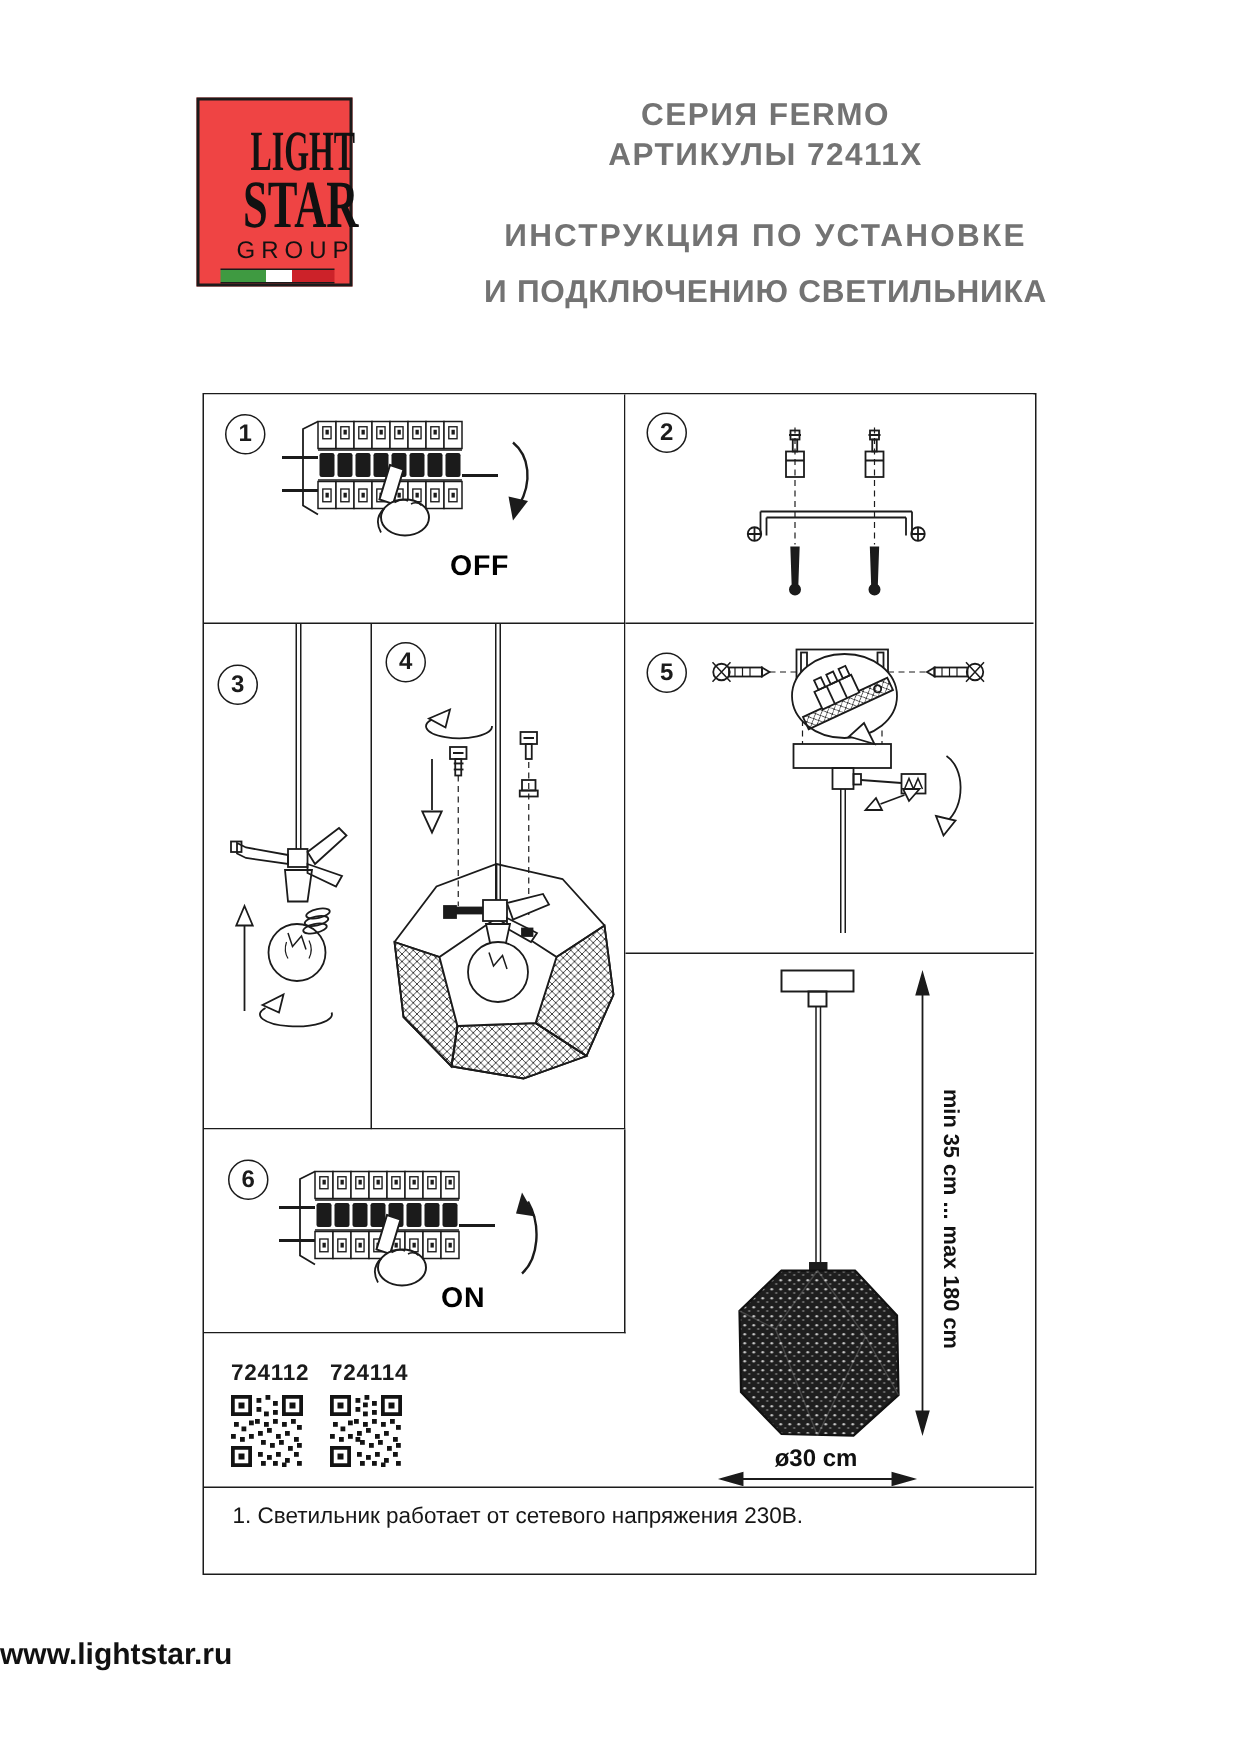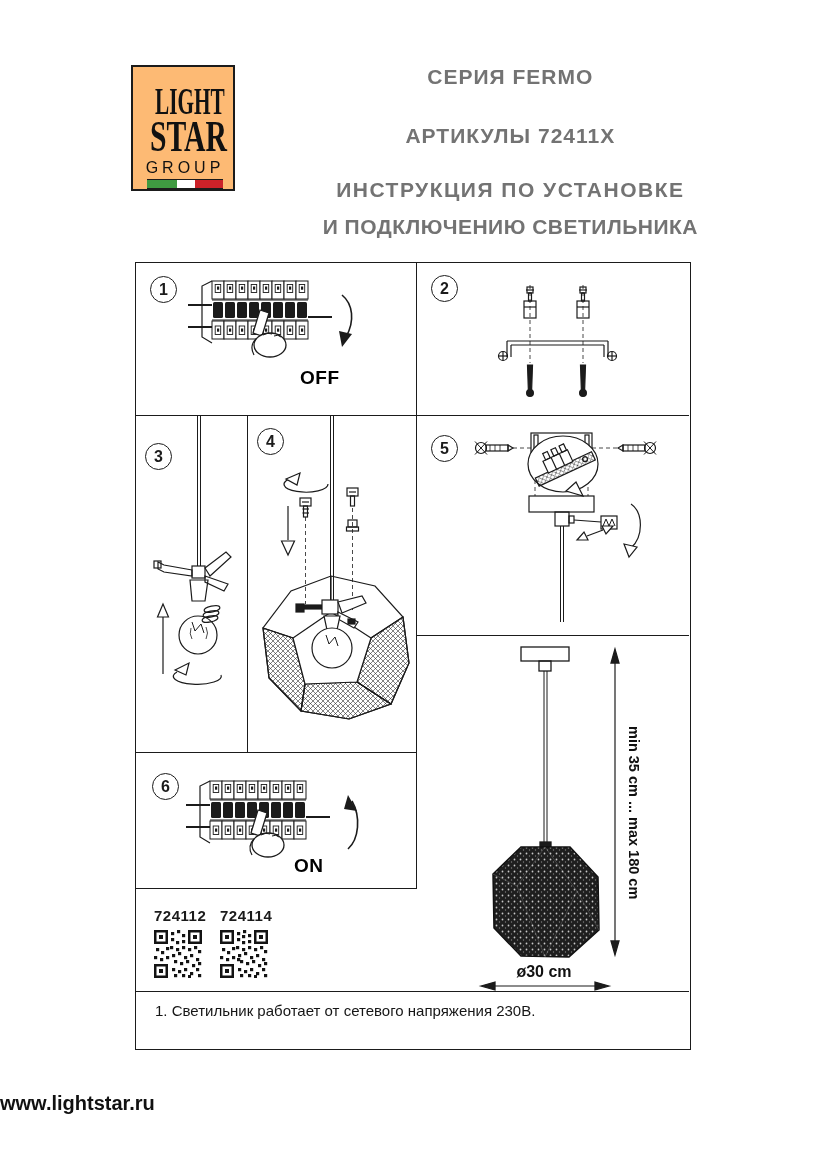--- a/index.html
+++ b/index.html
@@ -11,32 +11,32 @@
   html,body{background:#ffffff;}
   body{
     width:826px;height:1169px;position:relative;
     font-family:"Liberation Sans",sans-serif;color:var(--ink);
     overflow:hidden;
   }
   svg{display:block;}
   .abs{position:absolute;}
 
   
-  .logo-box{left:131px;top:65px;width:104px;height:126px;border:2px solid var(--ink);background:#fdba74;}
+  .logo-box{left:131px;top:65px;width:104px;height:126px;border:2px solid var(--ink);background:#ef4444;padding-left:12px;}
   .logo-word{position:absolute;width:100%;text-align:center;font-family:"Liberation Serif",serif;font-weight:bold;color:#111;white-space:nowrap;}
   .logo-w1{top:12px;font-size:38px;transform:scaleX(.56);letter-spacing:0px;}
   .logo-w2{top:43px;font-size:45px;transform:scaleX(.66);}
   .logo-w3{top:92px;font-family:"Liberation Sans",sans-serif;font-weight:400;font-size:16px;letter-spacing:4px;text-indent:4px;}
   .logo-flag{position:absolute;left:14px;top:112px;width:76px;height:10px;border-top:1.5px solid var(--ink);border-bottom:1.5px solid var(--ink);
     background:linear-gradient(to right,var(--green) 0 40%,#fff 40% 63%,var(--red) 63% 100%);}
 
   
   .titles{right:128px;top:63px;text-align:center;font-weight:bold;color:#737373;white-space:nowrap;}
   .titles .t1{font-size:21px;letter-spacing:1px;line-height:27px;}
-  .titles .t2{font-size:21px;letter-spacing:1px;line-height:27px;margin-top:32px;}
+  .titles .t2{font-size:21px;letter-spacing:1px;line-height:27px;}
   .titles .gap{height:29px;}
   .titles .t3{font-size:21px;letter-spacing:1.5px;line-height:24px;}
   .titles .t4{font-size:21px;letter-spacing:.5px;line-height:24px;margin-top:13px;}
 
   
   .board{left:135px;top:262px;width:556px;height:788px;border:1.5px solid var(--ink);background:#fff;}
   .panel{position:absolute;background:#fff;}
   .p1{left:0;top:0;width:281px;height:153px;border-right:1.5px solid var(--ink);border-bottom:1.5px solid var(--ink);}
   .p2{left:281px;top:0;width:272px;height:153px;border-bottom:1.5px solid var(--ink);}
   .p3{left:0;top:153px;width:112px;height:337px;border-right:1.5px solid var(--ink);border-bottom:1.5px solid var(--ink);}

